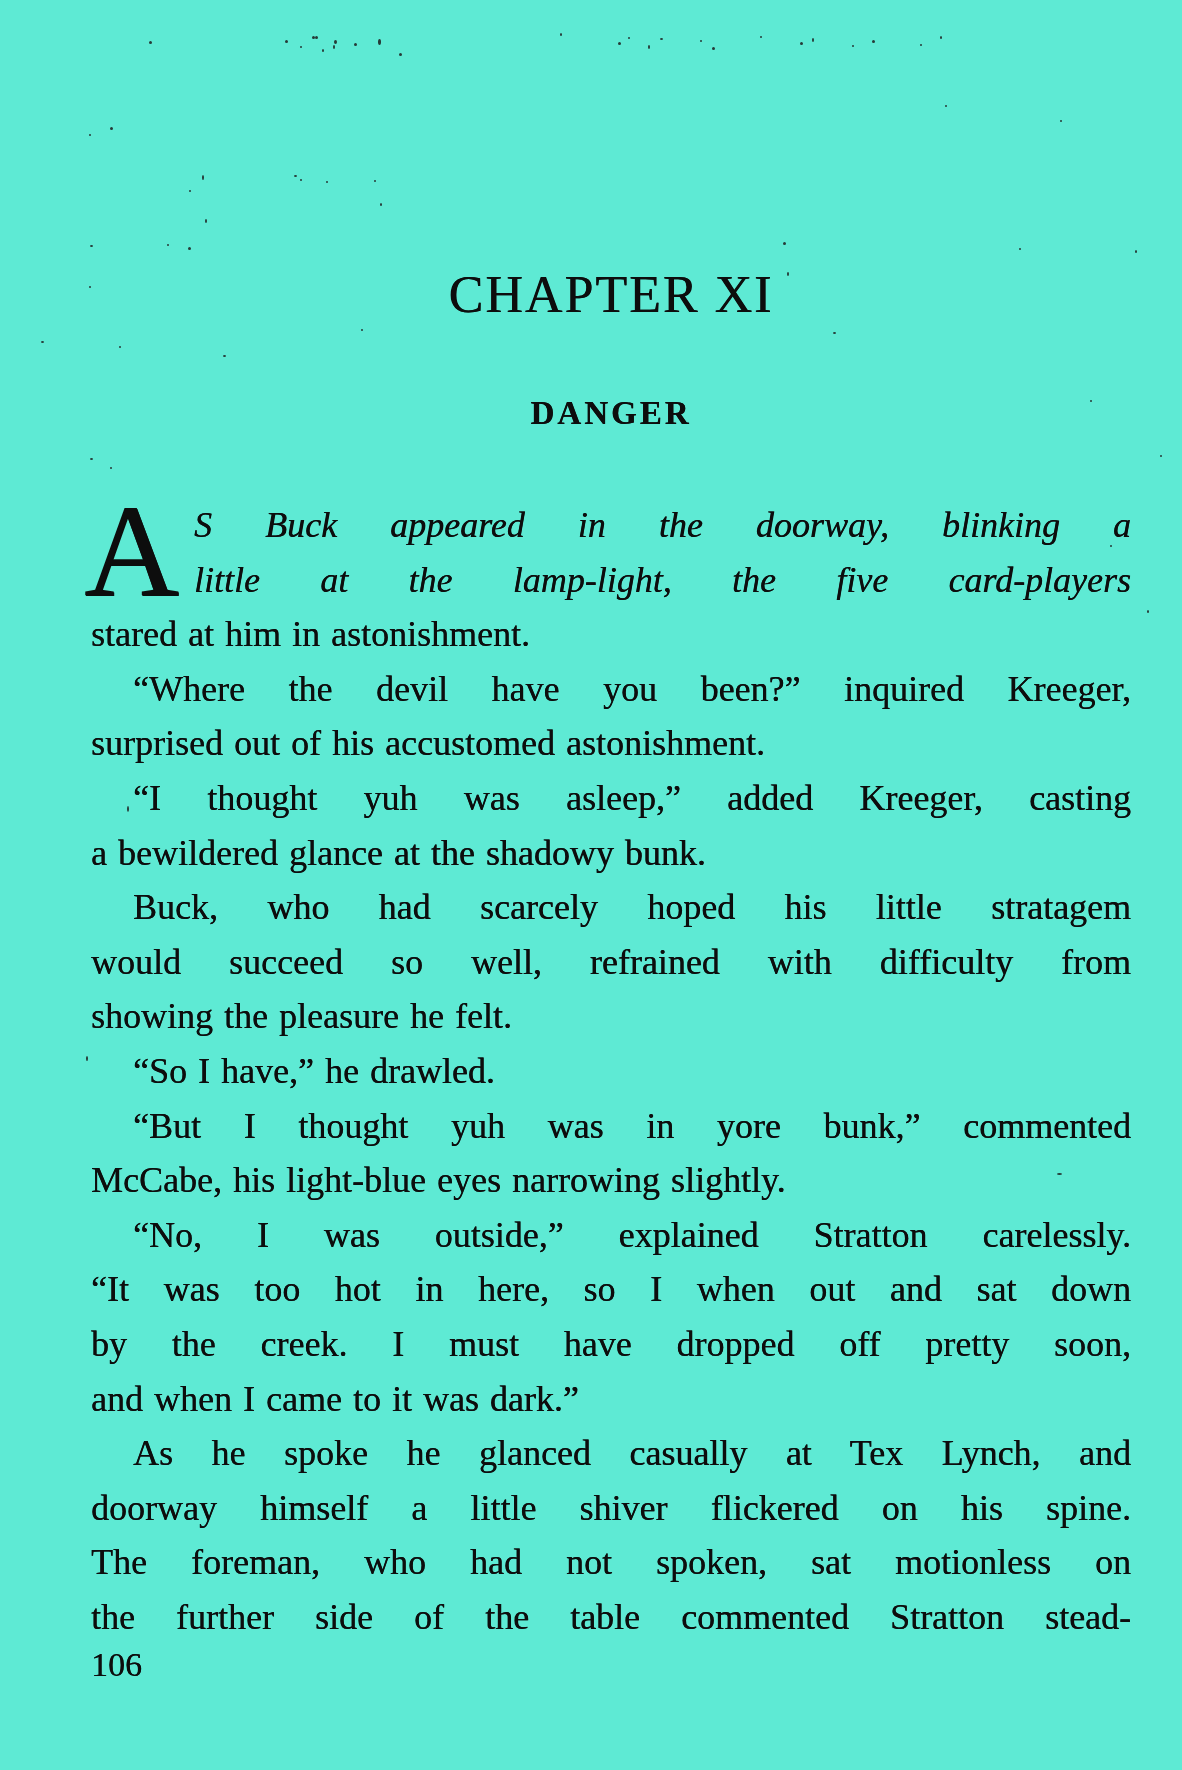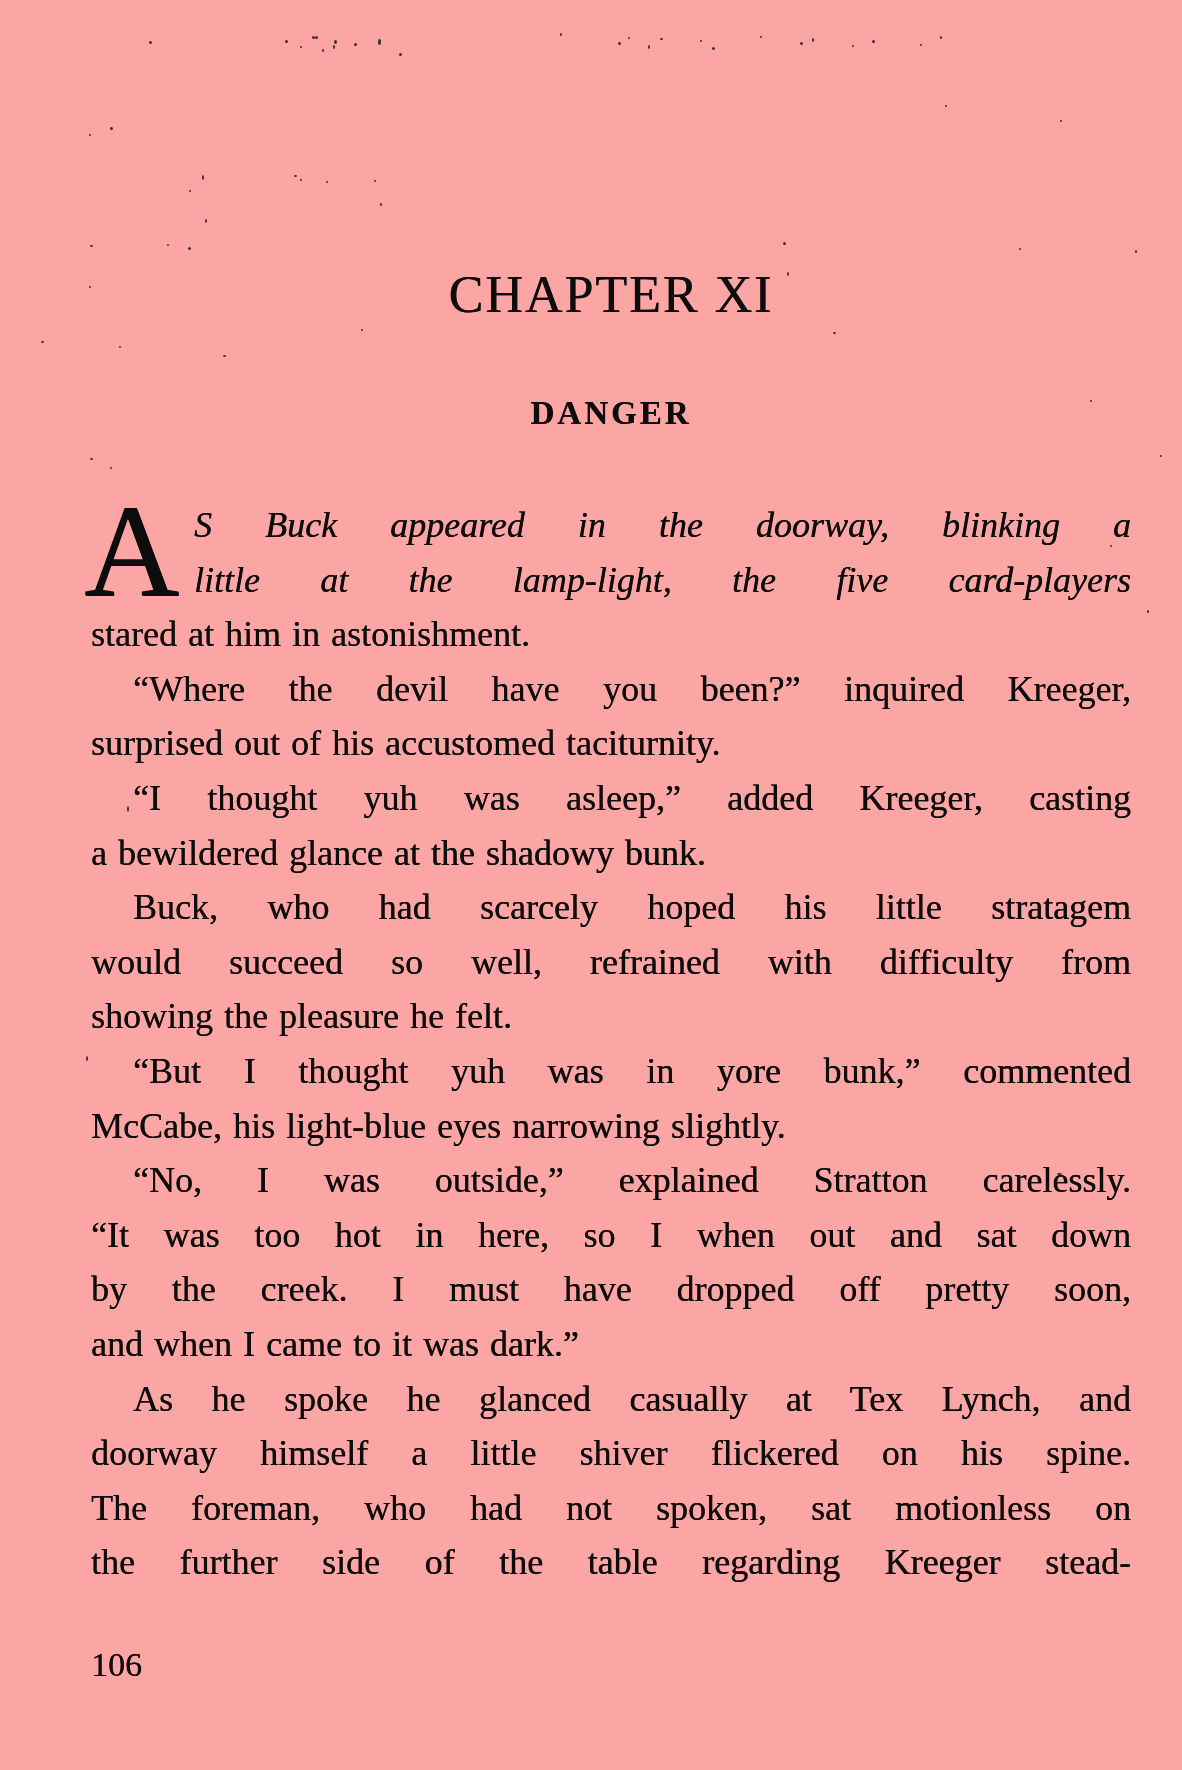--- a/index.html
+++ b/index.html
@@ -83,48 +83,49 @@
     position: absolute;
     display: block;
     background: #1c1c1c;
     border-radius: 50%;
     opacity: 0.85;
   }
 </style>
 </head>
 <body>
 
-<div class="page" style="color: rgb(13, 13, 13); background: #fca5a5;">
+<div class="page" style="color: rgb(13, 13, 13); background: #5eead4;">
   <div class="chapter-title">CHAPTER XI</div>
 
   <div class="section-title">DANGER</div>
 
   <div class="dropcap">A</div>
 
   <div class="body-text" id="body-lines">
       <div class="line dc">S Buck appeared in the doorway, blinking a</div>
       <div class="line dc">little at the lamp-light, the five card-players</div>
       <div class="line end">stared at him in astonishment.</div>
       <div class="line ind">“Where the devil have you been?” inquired Kreeger,</div>
-      <div class="line end">surprised out of his accustomed taciturnity.</div>
+      <div class="line end">surprised out of his accustomed astonishment.</div>
       <div class="line ind">“I thought yuh was asleep,” added Kreeger, casting</div>
       <div class="line end">a bewildered glance at the shadowy bunk.</div>
       <div class="line ind">Buck, who had scarcely hoped his little stratagem</div>
       <div class="line">would succeed so well, refrained with difficulty from</div>
       <div class="line end">showing the pleasure he felt.</div>
+      <div class="line ind end">“So I have,” he drawled.</div>
       <div class="line ind">“But I thought yuh was in yore bunk,” commented</div>
       <div class="line end">McCabe, his light-blue eyes narrowing slightly.</div>
       <div class="line ind">“No, I was outside,” explained Stratton carelessly.</div>
       <div class="line">“It was too hot in here, so I when out and sat down</div>
       <div class="line">by the creek.  I must have dropped off pretty soon,</div>
       <div class="line end">and when I came to it was dark.”</div>
       <div class="line ind">As he spoke he glanced casually at Tex Lynch, and</div>
       <div class="line">doorway himself a little shiver flickered on his spine.</div>
       <div class="line">The foreman, who had not spoken, sat motionless on</div>
-      <div class="line">the further side of the table regarding Kreeger stead-</div>
+      <div class="line">the further side of the table commented Stratton stead-</div>
     </div>
 
   <div class="folio">106</div>
 
   <div id="specks">
       <i style="left: 285px; top: 40px; width: 3px; height: 3px;"></i>
       <i style="left: 300px; top: 46px; width: 2px; height: 2px;"></i>
       <i style="left: 312px; top: 36px; width: 3px; height: 3px;"></i>
       <i style="left: 322px; top: 49px; width: 2px; height: 3px;"></i>
       <i style="left: 334px; top: 40px; width: 3px; height: 4px;"></i>

